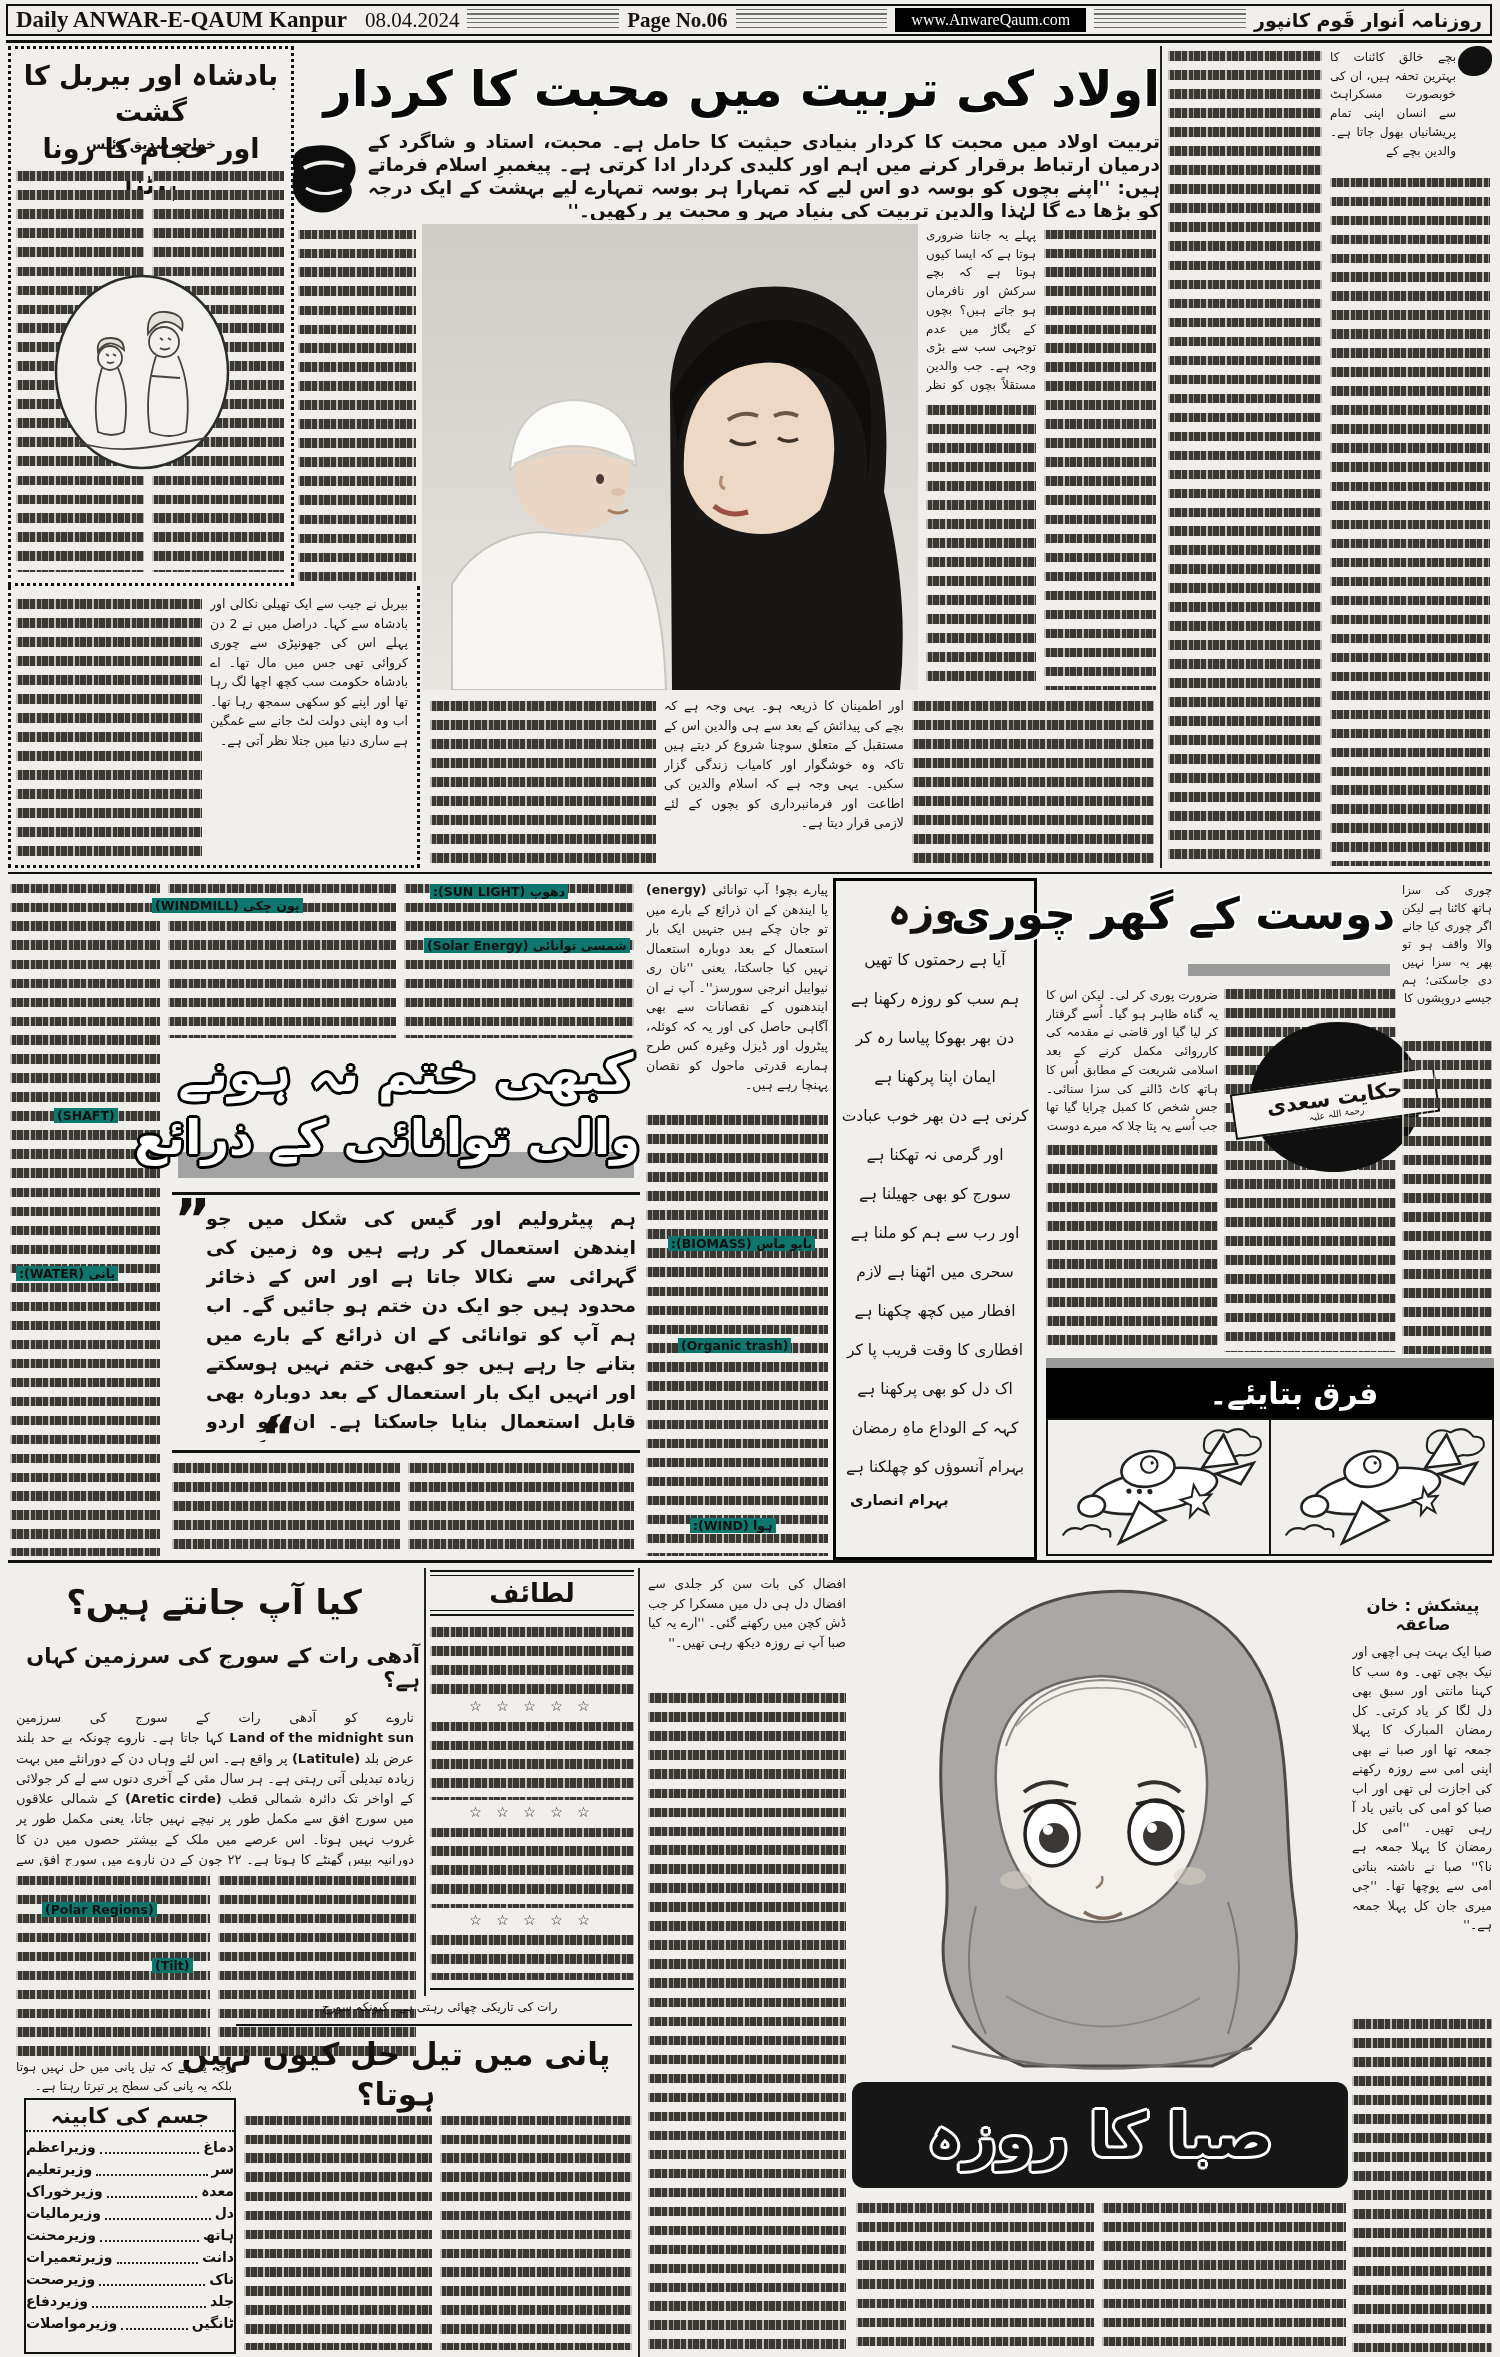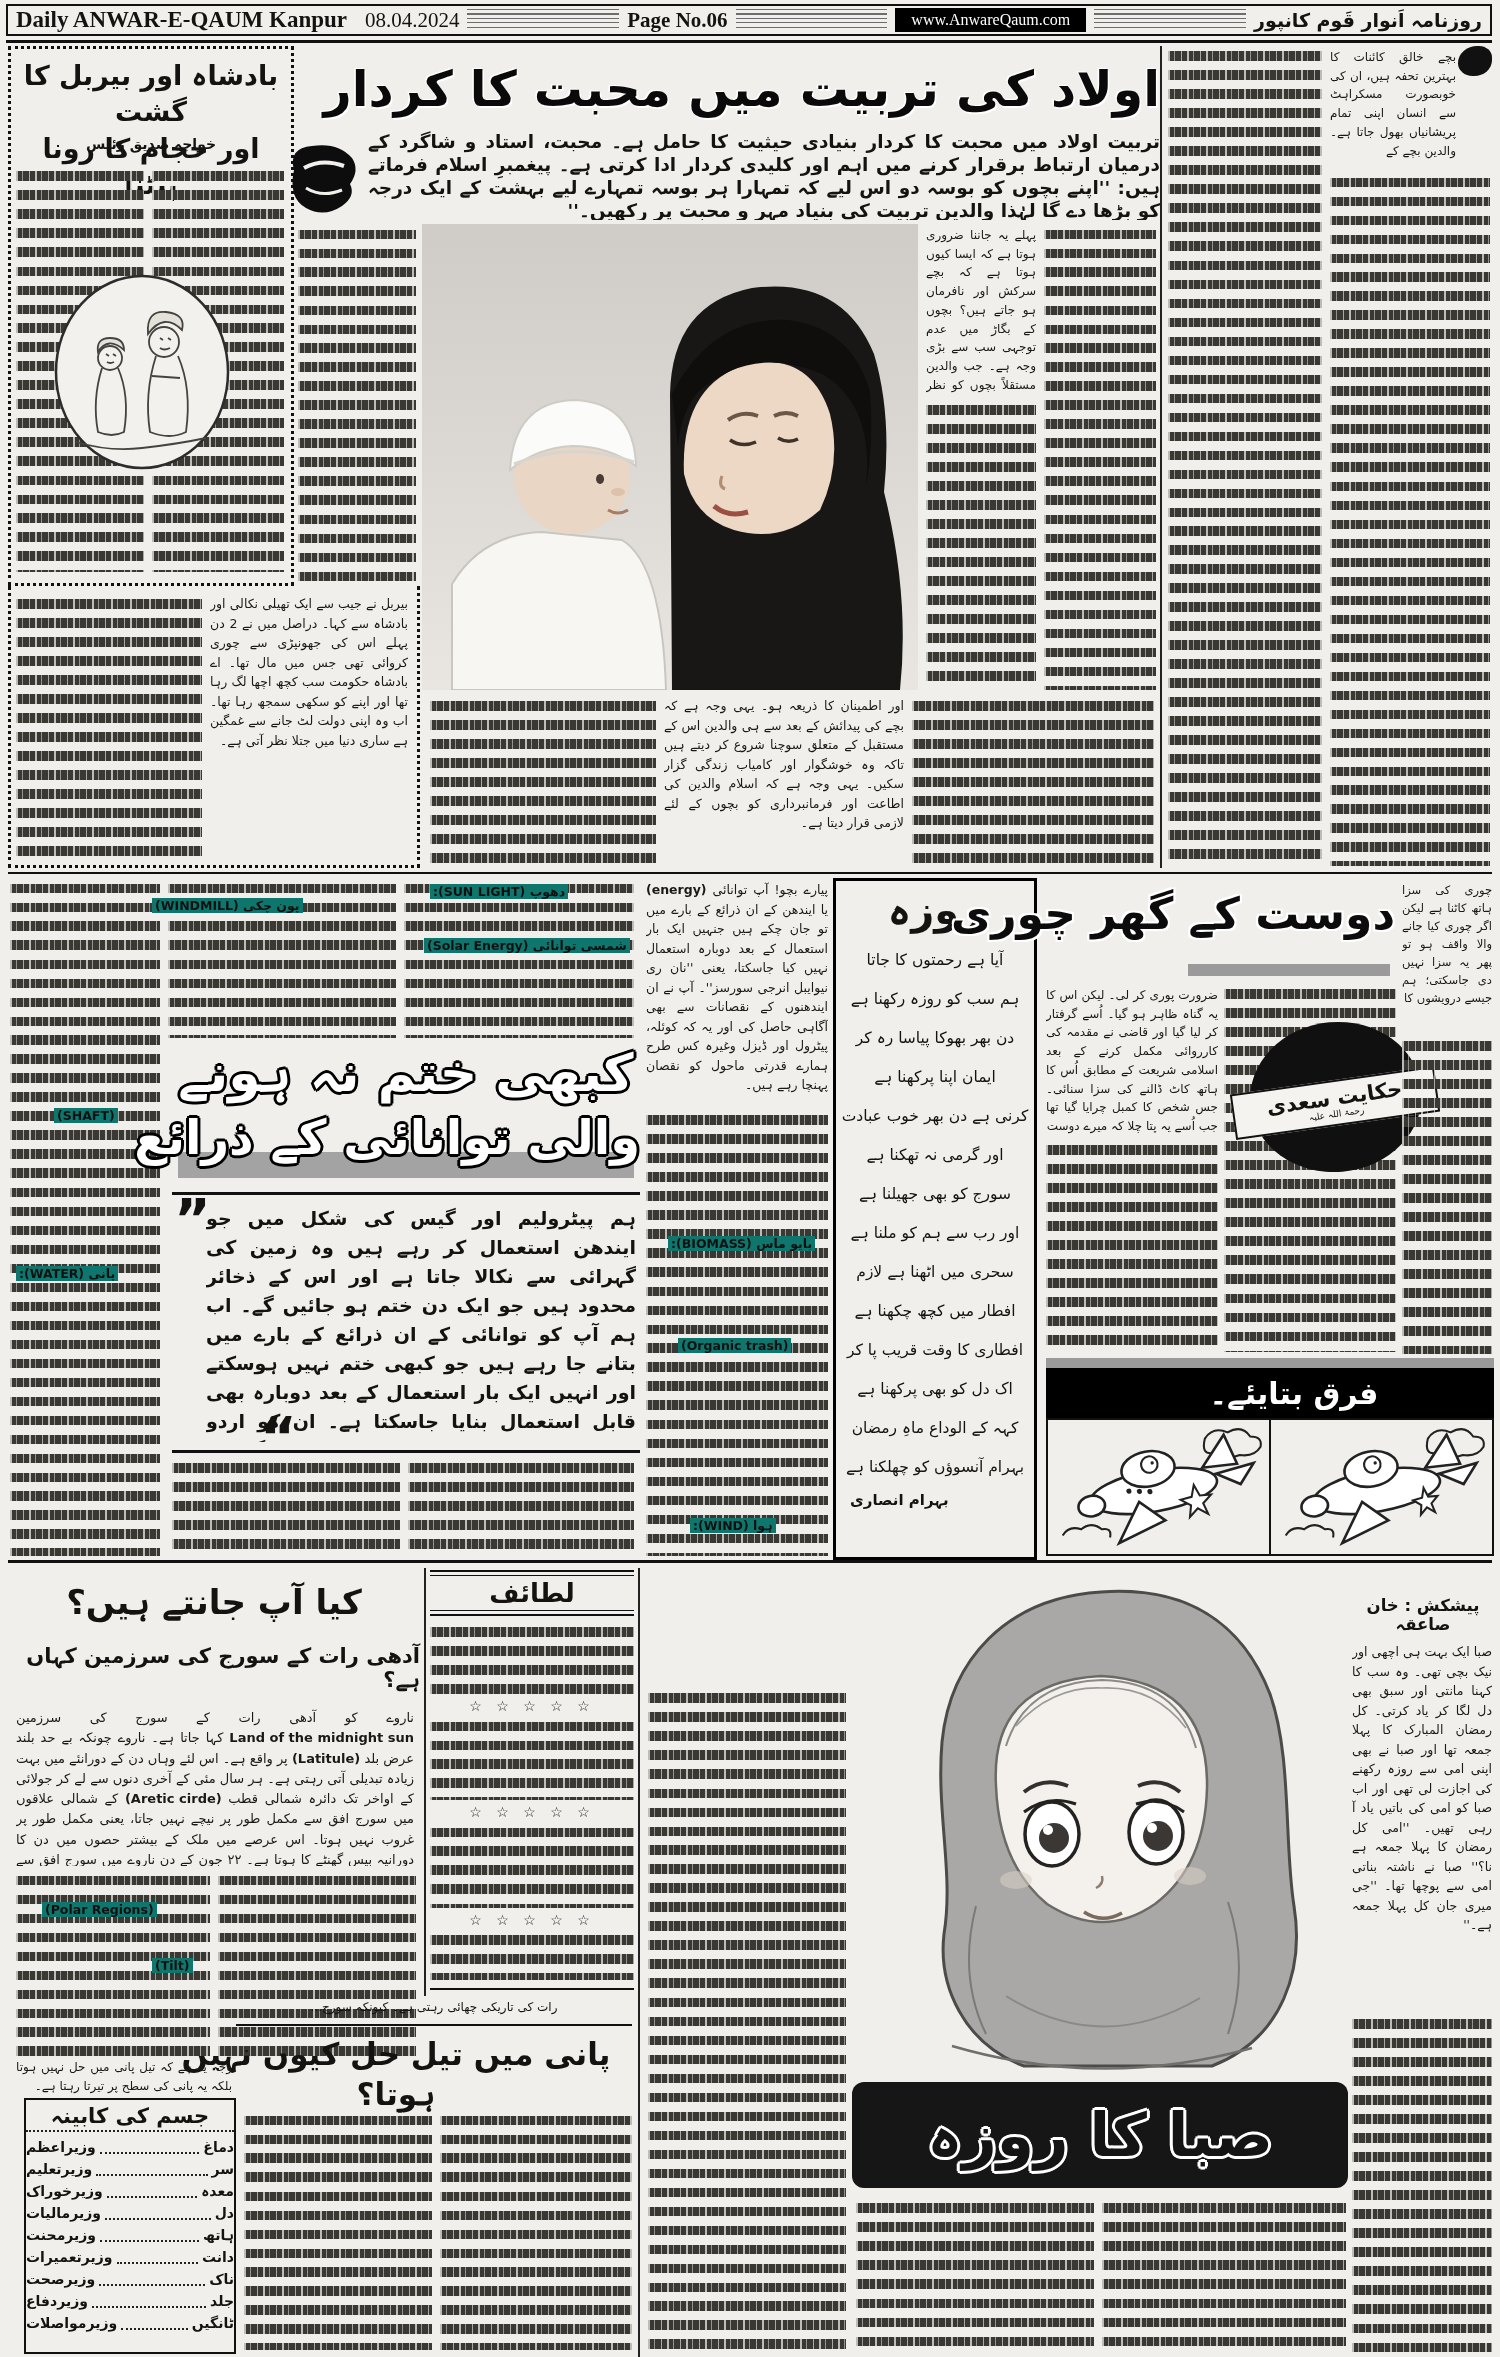--- a/index.html
+++ b/index.html
@@ -172,21 +172,21 @@
   <div class="abs chip rtl" style="left:424px;top:938px;">شمسی توانائی (Solar Energy)</div>
   <div class="abs chip ltr" style="left:54px;top:1108px;">(SHAFT)</div>
   <div class="abs chip rtl" style="left:16px;top:1266px;">پانی (WATER):</div>
   <div class="abs chip rtl" style="left:668px;top:1236px;">بایو ماس (BIOMASS):</div>
   <div class="abs chip ltr" style="left:678px;top:1338px;">(Organic trash)</div>
   <div class="abs chip rtl" style="left:690px;top:1518px;">ہوا (WIND):</div>
 
   <div class="abs" style="left:833px;top:878px;width:204px;height:682px;border:3.5px solid #000;box-sizing:border-box;background:#f1efeb;">
     <div class="rtl b" style="text-align:center;font-size:40px;margin-top:6px;">روزہ</div>
     <div class="rtl" style="text-align:center;font-size:15.5px;line-height:39px;margin-top:8px;">
-      <div>آیا ہے رحمتوں کا جاتا</div>
+      <div>آیا ہے رحمتوں کا تھیں</div>
       <div>ہم سب کو روزہ رکھنا ہے</div>
       <div>دن بھر بھوکا پیاسا رہ کر</div>
       <div>ایمان اپنا پرکھنا ہے</div>
       <div>کرنی ہے دن بھر خوب عبادت</div>
       <div>اور گرمی نہ تھکنا ہے</div>
       <div>سورج کو بھی جھیلنا ہے</div>
       <div>اور رب سے ہم کو ملنا ہے</div>
       <div>سحری میں اٹھنا ہے لازم</div>
       <div>افطار میں کچھ چکھنا ہے</div>
       <div>افطاری کا وقت قریب پا کر</div>
@@ -352,20 +352,21 @@
       <div style="display:flex;font-size:14px;font-weight:bold;line-height:22px;">
           <span>ٹانگیں</span>
           <span class="leader"></span>
           <span>وزیرمواصلات</span>
         </div>
     </div>
   </div>
 
   <div class="abs vr" style="left:638px;top:1568px;height:789px;width:1.5px;"></div>
 
+  <div class="abs rtl p" style="left:648px;top:1574px;width:198px;height:108px;overflow:hidden;font-size:12.5px;">افضال کی بات سن کر جلدی سے افضال دل ہی دل میں مسکرا کر جب ڈش کچن میں رکھنے گئی۔ ''ارے یہ کیا صبا آپ نے روزہ دیکھ رہی تھیں۔''</div>
   <div class="abs tx" style="left:648px;top:1690px;width:198px;height:664px;"></div>
 
   <div class="abs" style="left:856px;top:1576px;width:490px;height:502px;">
     <svg width="490" height="502" viewBox="0 0 490 502">
       <path d="M245,16 C150,22 94,84 86,166 C80,236 98,298 88,358 C82,410 108,468 168,490 L356,490 C428,462 448,392 438,330 C428,268 436,180 414,118 C386,46 330,10 245,16z" fill="#a9a8a6" stroke="#4c4b49" stroke-width="3"></path>
       <path d="M140,210 q-6,-104 105,-110 q108,6 106,112 q-2,78 -52,116 q-52,36 -108,0 q-48,-40 -51,-118z" fill="#f4f1ec" stroke="#6b6a67" stroke-width="2.5"></path>
       <path d="M150,170 q20,-64 96,-66 q76,2 94,68" fill="none" stroke="#8b8a87" stroke-width="2"></path>
       <path d="M160,150 q36,-40 86,-38 q52,-2 84,40" fill="none" stroke="#9b9a97" stroke-width="1.6"></path>
       <path d="M168,216 q20,-16 44,-6" stroke="#33312e" stroke-width="4" fill="none"></path>
       <path d="M282,210 q22,-10 42,6" stroke="#33312e" stroke-width="4" fill="none"></path>

